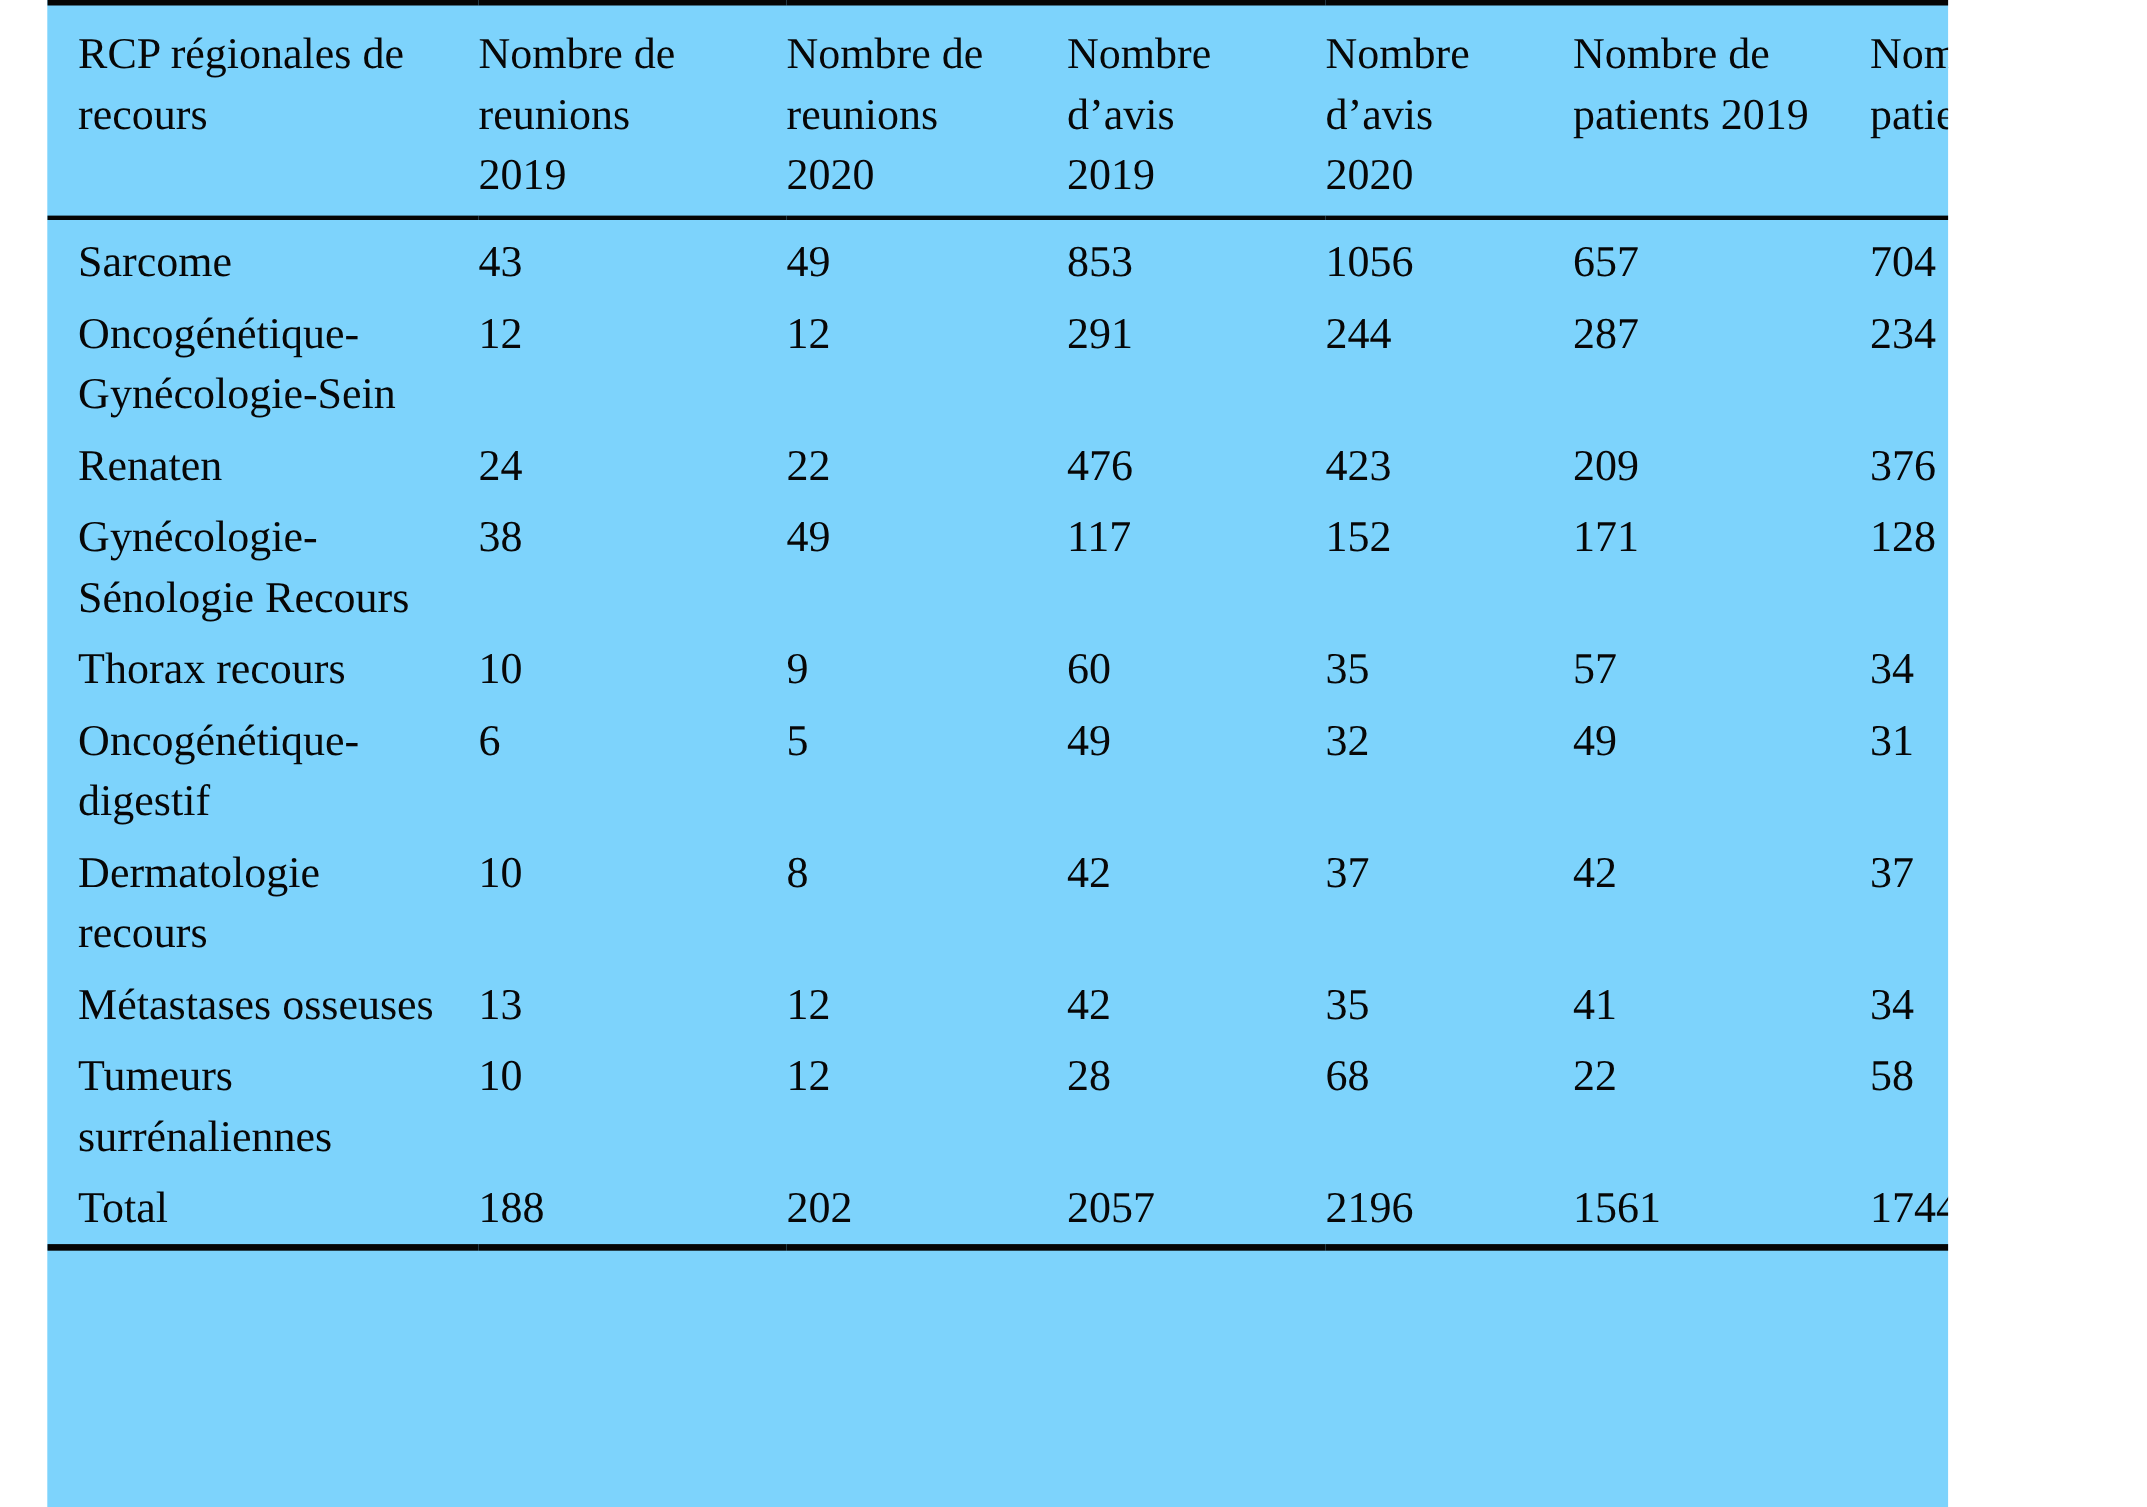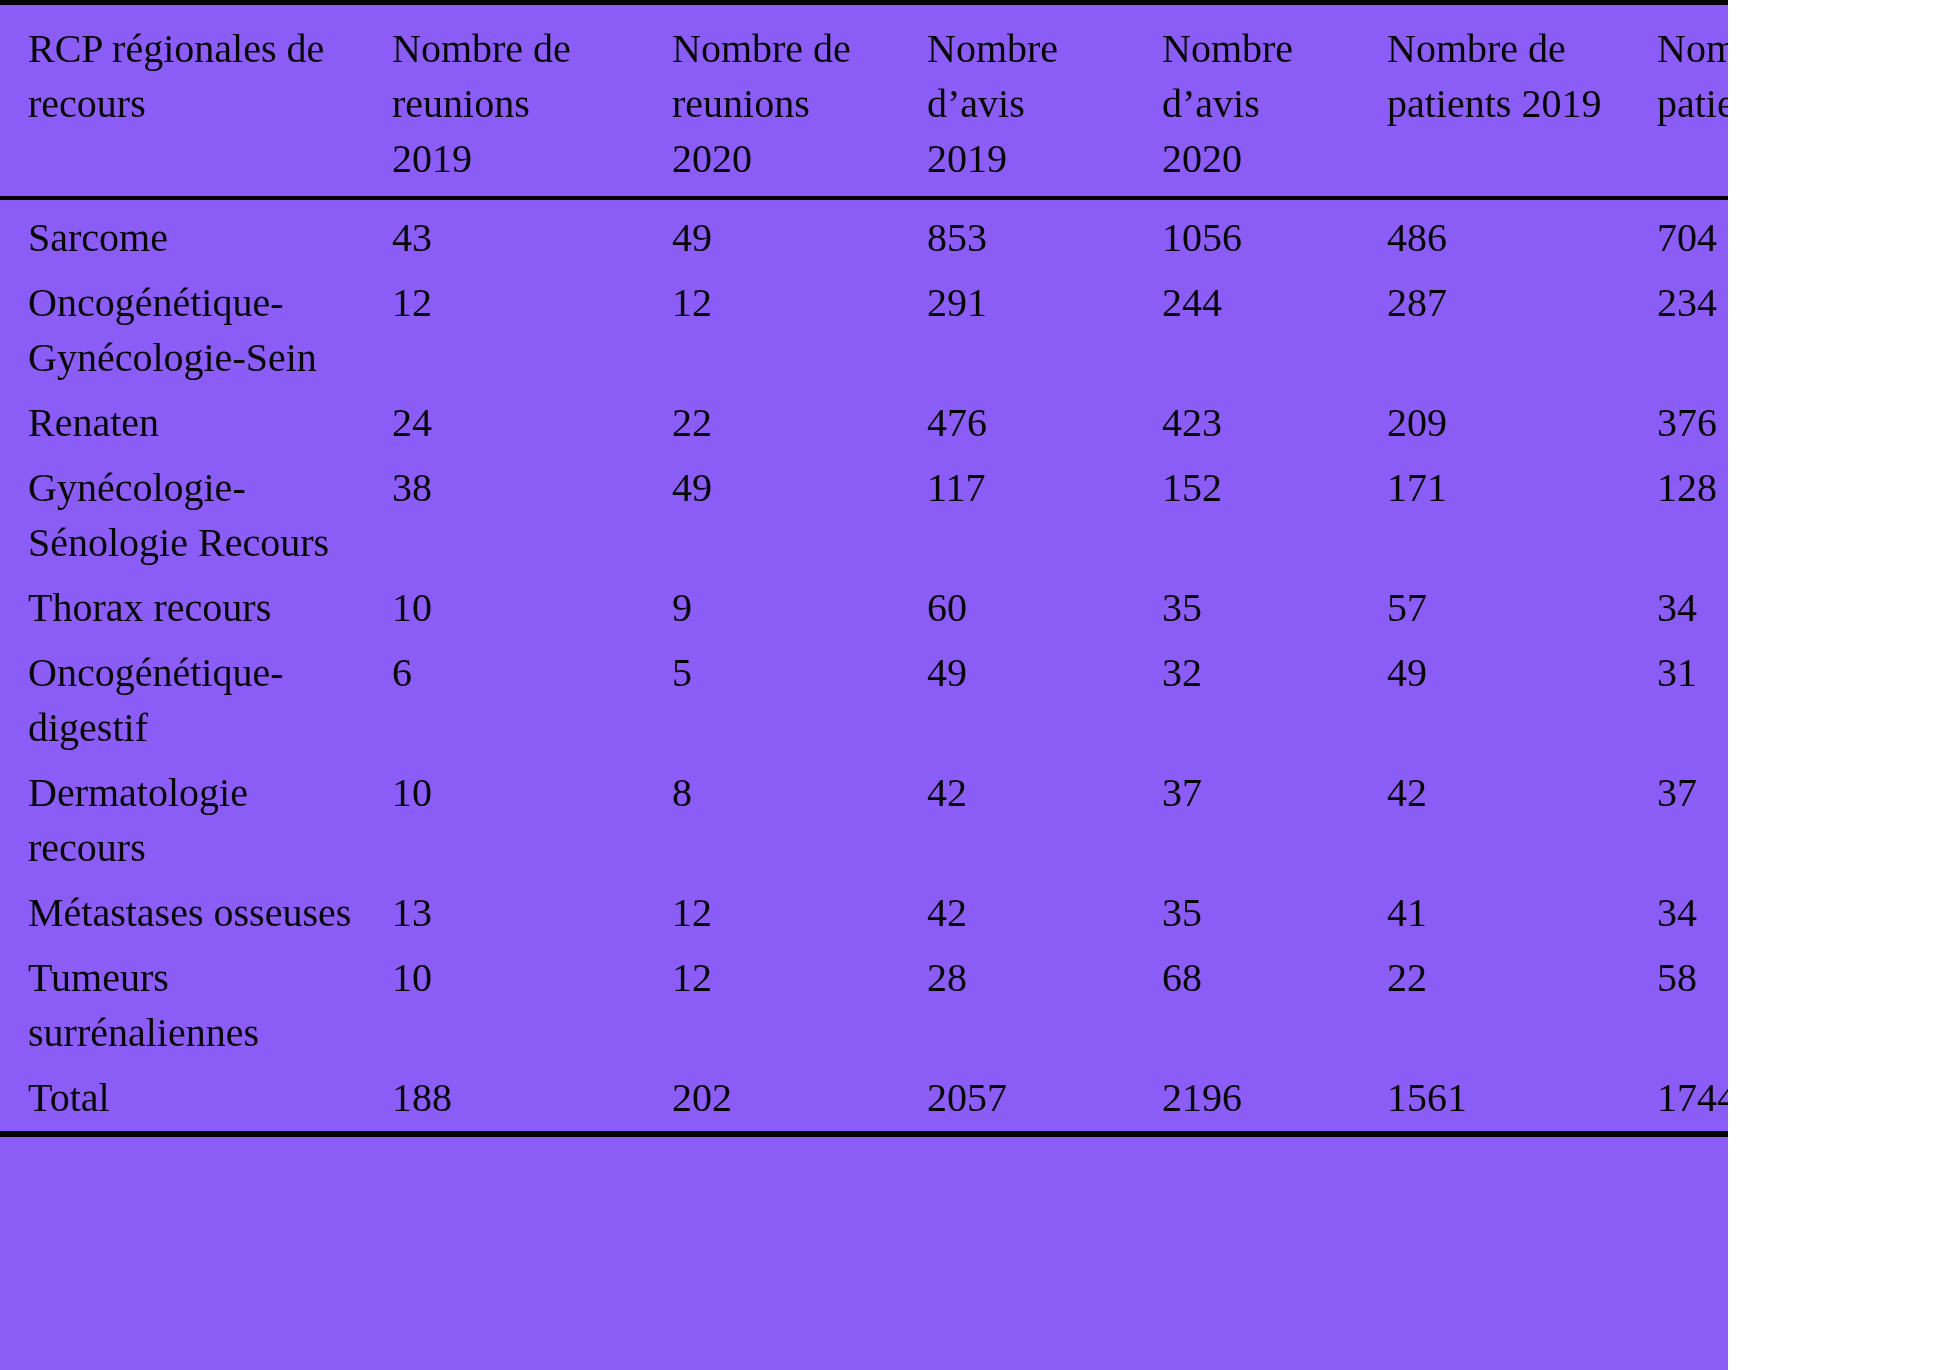--- a/index.html
+++ b/index.html
@@ -3,24 +3,25 @@
 <meta charset="utf-8">
 <style>
   html, body {
     margin: 0;
     padding: 0;
     background: #ffffff;
   }
   .page {
     width: 1728px;
     height: 1370px;
-    background: #8b5cf6;
+    background: #7dd3fc;
     overflow: hidden;
     font-family: "Liberation Serif", "DejaVu Serif", serif;
     color: #070707;
+    margin-left: 43px;
   }
   table.rcp {
     width: 1952px;
     border-collapse: collapse;
     table-layout: fixed;
     border-top: 5px solid #050505;
     border-bottom: 6px solid #050505;
     font-size: 40px;
     line-height: 55px;
   }
@@ -90,21 +91,21 @@
 patients 2020</th>
       </tr>
     </thead>
     <tbody>
       <tr>
         <td class="first">Sarcome</td>
         <td>43</td>
         <td>49</td>
         <td>853</td>
         <td>1056</td>
-        <td>486</td>
+        <td>657</td>
         <td>704</td>
       </tr>
       <tr>
         <td class="first">Oncogénétique-
 Gynécologie-Sein</td>
         <td>12</td>
         <td>12</td>
         <td>291</td>
         <td>244</td>
         <td>287</td>

